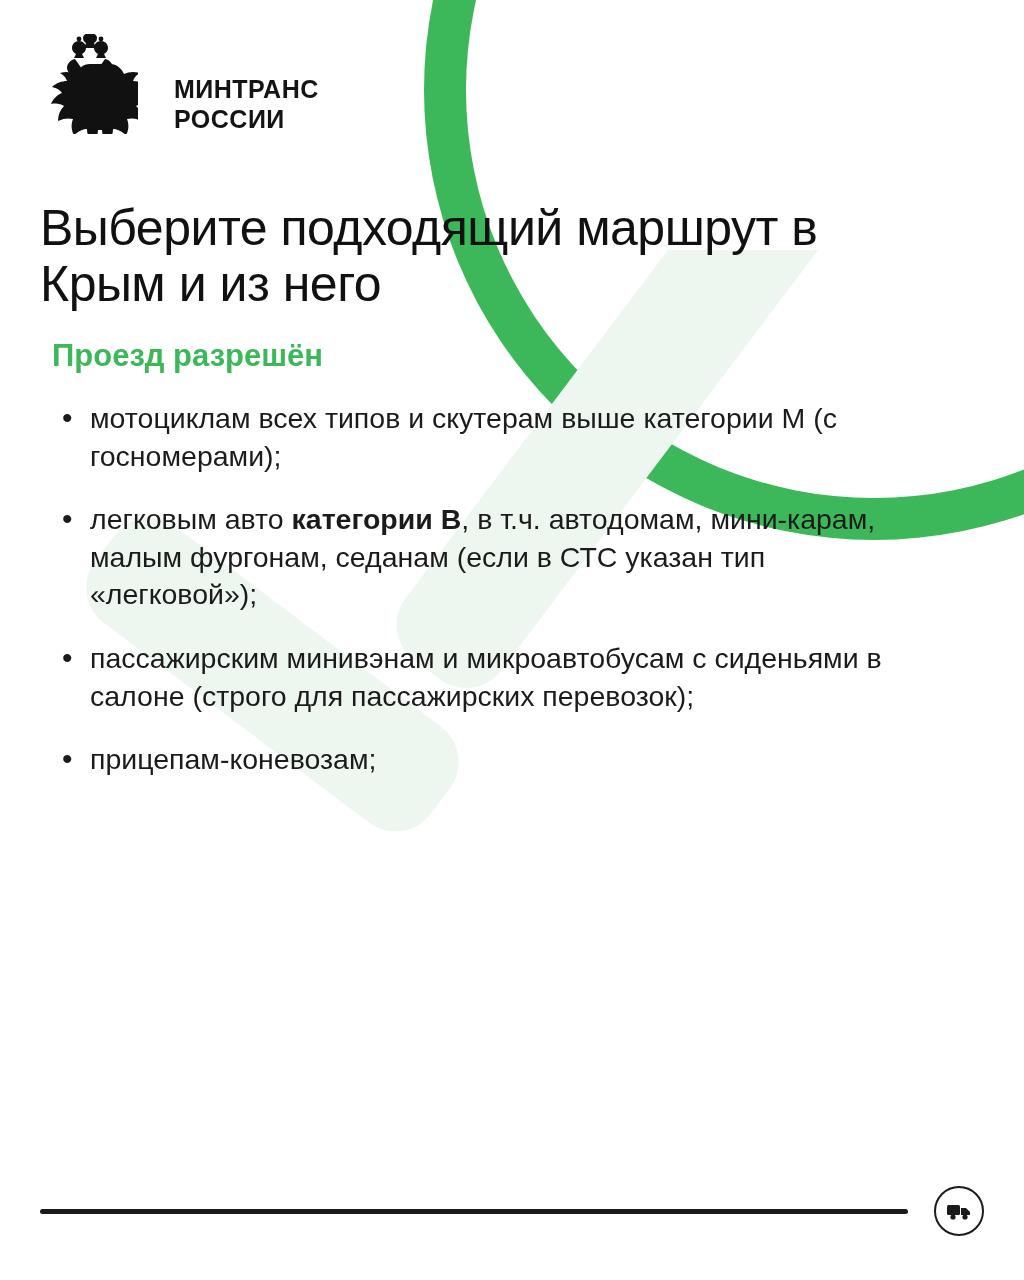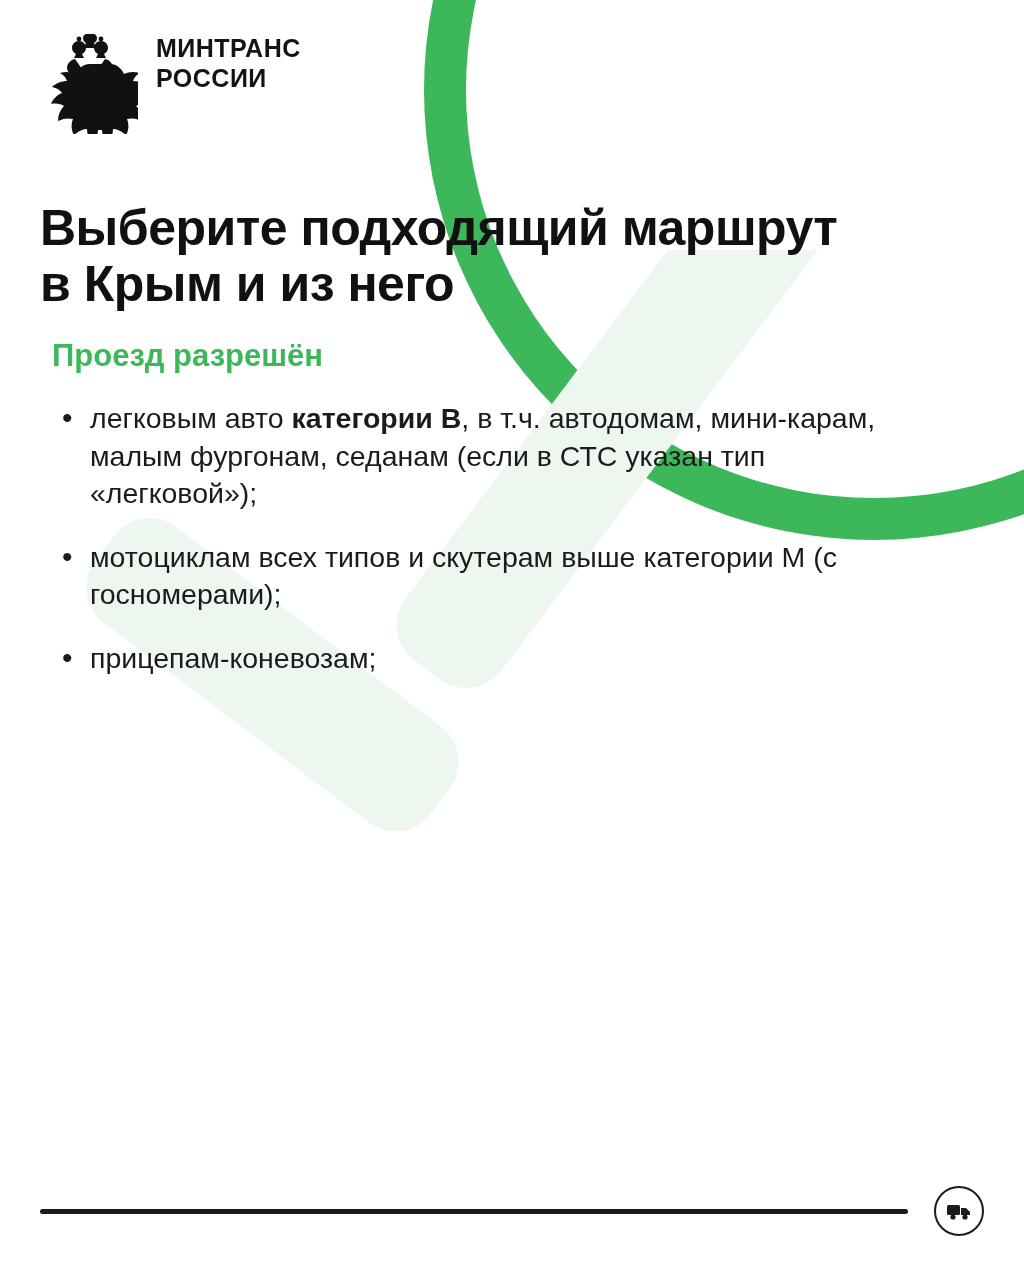--- a/index.html
+++ b/index.html
@@ -52,43 +52,43 @@
     position: relative;
     z-index: 2;
     padding: 34px 40px 0 40px;
     box-sizing: border-box;
     height: 100%;
   }
 
   
   .logo-row {
     display: flex;
-    align-items: flex-start;
-    gap: 18px;
+    align-items: flex-end;
+    gap: 36px;
     margin-left: 2px;
   }
   .emblem {
     width: 96px;
     height: 100px;
     flex: 0 0 auto;
   }
   .logo-text {
     font-weight: bold;
     font-size: 25px;
     line-height: 1.18;
     letter-spacing: 0.5px;
     color: #141414;
   }
 
   
   h1.title {
     margin: 66px 0 0 0;
     font-size: 50px;
     line-height: 1.12;
-    font-weight: bold;
+    font-weight: normal;
     letter-spacing: -0.5px;
     color: #111111;
     max-width: 830px;
   }
 
   .subtitle {
     margin: 26px 0 0 12px;
     font-size: 31px;
     font-weight: bold;
     color: #3cb85a;
@@ -185,22 +185,23 @@
       <div>МИНТРАНС</div>
       <div>РОССИИ</div>
     </div>
   </div>
 
   <h1 class="title">Выберите подходящий маршрут в Крым и из него</h1>
 
   <div class="subtitle">Проезд разрешён</div>
 
   <ul class="rules" id="rules-list">
+      <li><span>мотоциклам всех типов и скутерам выше категории M (с госномерами);</span></li>
       <li><span>легковым авто </span><b>категории B</b><span>, в т.ч. автодомам, мини-карам, малым фургонам, седанам (если в СТС указан тип «легковой»);</span></li>
-      <li><span>мотоциклам всех типов и скутерам выше категории M (с госномерами);</span></li>
+      <li><span>пассажирским минивэнам и микроавтобусам с сиденьями в салоне (строго для пассажирских перевозок);</span></li>
       <li><span>прицепам-коневозам;</span></li>
     </ul>
 
 </div>
 
 <div class="footer">
   <div class="footer-line"></div>
   <div class="footer-badge">
     <svg width="26" height="20" viewBox="0 0 26 20" xmlns="http://www.w3.org/2000/svg" aria-hidden="true">
       <g fill="#1b1b1b">

